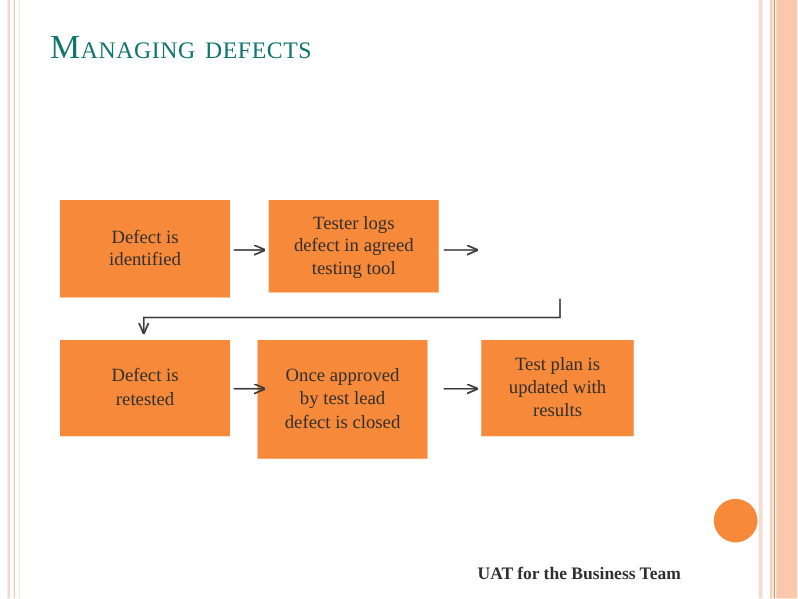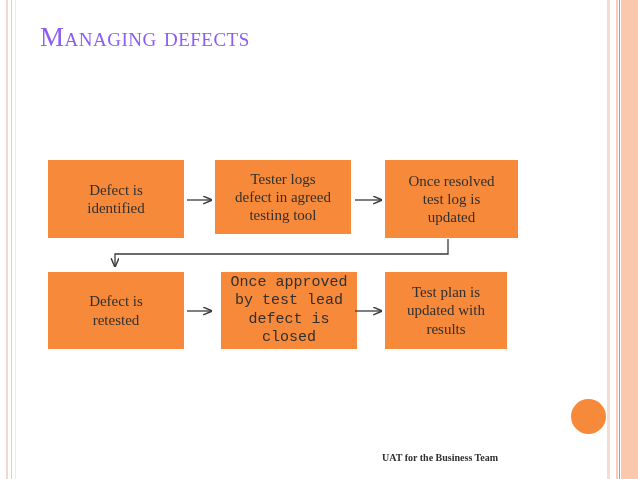--- a/index.html
+++ b/index.html
@@ -74,21 +74,21 @@
 
   
   .title {
     position: absolute;
     left: 40px;
     top: 22px;
     font-family: "Liberation Serif", "DejaVu Serif", serif;
     font-size: 27px;
     font-variant: small-caps;
     letter-spacing: 0.5px;
-    color: #8b5cf6;
+    color: #0f766e;
     white-space: nowrap;
   }
 
   
   .box {
     position: absolute;
     background: #f7893a;
     color: #30302f;
     display: flex;
     align-items: center;
@@ -98,21 +98,21 @@
     font-size: 15px;
     line-height: 1.22;
     padding: 0 6px;
     box-sizing: border-box;
   }
 
   .box-1 { left: 48px;  top: 160px; width: 136px; height: 78px; }
   .box-2 { left: 215px; top: 160px; width: 136px; height: 74px; }
   .box-3 { left: 385px; top: 160px; width: 133px; height: 78px; }
   .box-4 { left: 48px;  top: 272px; width: 136px; height: 77px; }
-  .box-5 { left: 221px; top: 272px; width: 136px; height: 77px; font-family: Liberation Mono, monospace; }
+  .box-5 { left: 206px; top: 272px; width: 136px; height: 95px; }
   .box-6 { left: 385px; top: 272px; width: 122px; height: 77px; }
 
   
   .connectors {
     position: absolute;
     left: 0; top: 0;
     width: 638px; height: 479px;
     pointer-events: none;
   }
 
@@ -126,21 +126,21 @@
     border-radius: 50%;
     background: #f7893a;
   }
 
   
   .footer {
     position: absolute;
     left: 382px;
     top: 452px;
     font-family: "Liberation Serif", "DejaVu Serif", serif;
-    font-size: 10px;
+    font-size: 14px;
     font-weight: bold;
     color: #2f2f33;
     white-space: nowrap;
   }
 </style>
 </head>
 <body>
 
 <div class="slide">
 
@@ -154,23 +154,20 @@
   <div class="edge-right-dark"></div>
   <div class="edge-right-band"></div>
 
   <div class="title">Managing defects</div>
 
   <div class="box box-1">
       <div>Defect is<br>identified</div>
     </div>
   <div class="box box-2">
       <div>Tester logs<br>defect in agreed<br>testing tool</div>
-    </div>
-  <div class="box box-3">
-      <div>Once resolved<br>test log is<br>updated</div>
     </div>
   <div class="box box-4">
       <div>Defect is<br>retested</div>
     </div>
   <div class="box box-5">
       <div>Once approved<br>by test lead<br>defect is closed</div>
     </div>
   <div class="box box-6">
       <div>Test plan is<br>updated with<br>results</div>
     </div>

